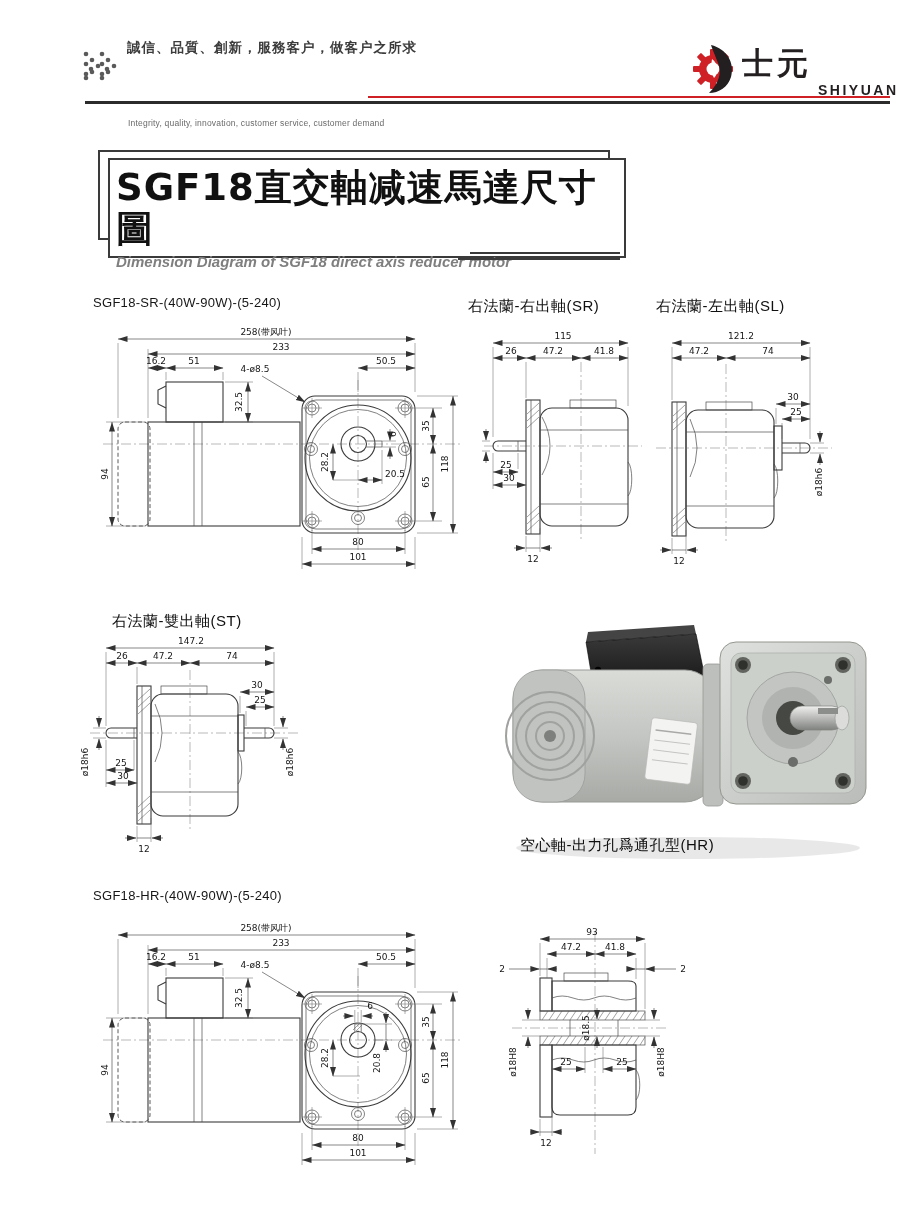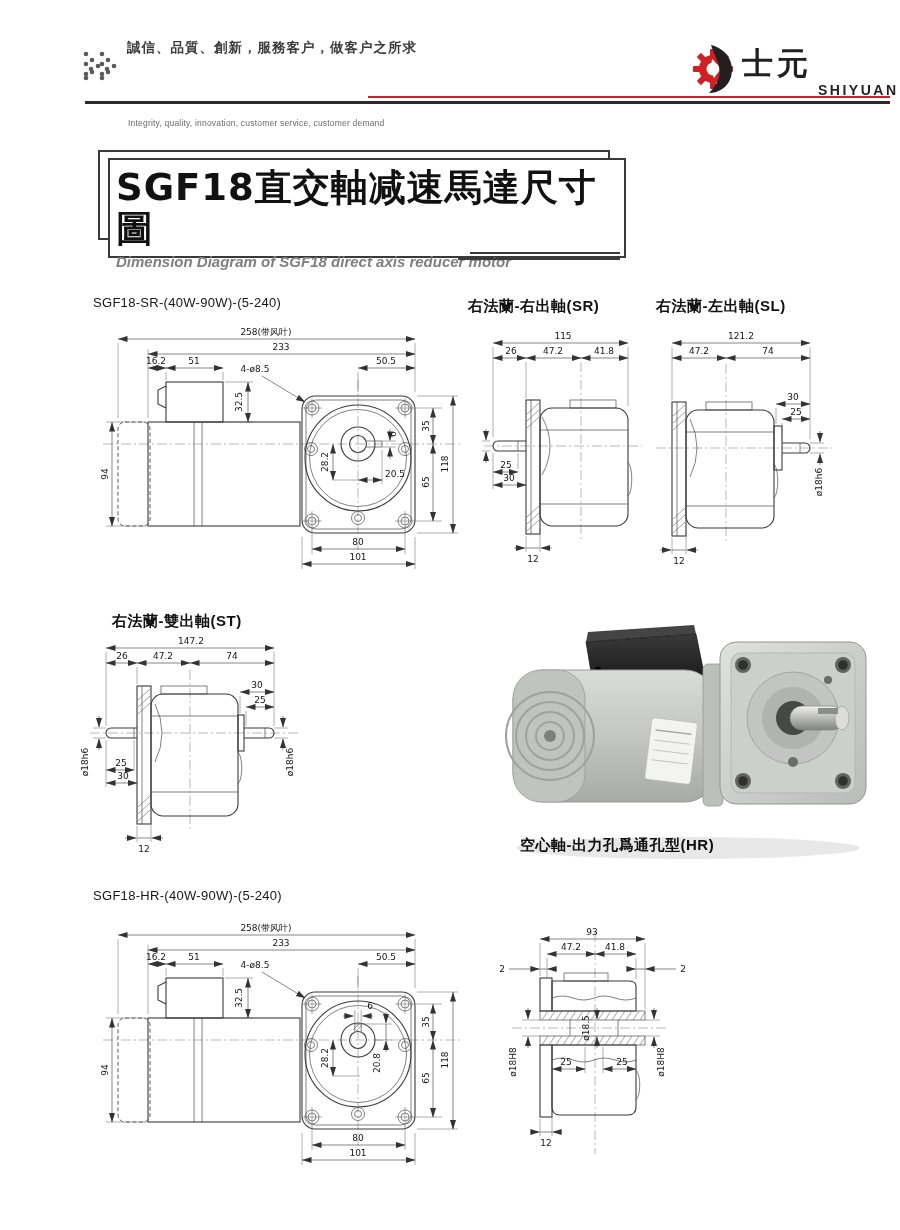--- a/index.html
+++ b/index.html
@@ -13,21 +13,21 @@
   .brand-en{font-size:14px;font-weight:bold;color:#231f20;letter-spacing:2.5px;}
   .hline{height:2px;}
   
   .frame{border:2px solid #3a3a3a;background:#fff;}
   .title-zh{font-size:37px;font-weight:800;color:#111;letter-spacing:1px;line-height:1.1;
             font-family:"DejaVu Sans","Liberation Sans",sans-serif;}
   .title-en{font-size:15px;font-weight:bold;font-style:italic;color:#7f7f7f;margin-top:4px;}
   .bar{background:#3a3a3a;}
   
   .model-label{font-size:13px;color:#161616;letter-spacing:.3px;font-weight:500;}
-  .view-label{font-size:15px;color:#101010;font-weight:bold;letter-spacing:.5px;}
+  .view-label{font-size:15px;color:#101010;font-weight:normal;letter-spacing:.5px;}
   
   .ol{fill:none;stroke:#3b3b3b;stroke-width:1.1;}
   .ol2{fill:none;stroke:#4a4a4a;stroke-width:.7;}
   .dm{stroke:#555;stroke-width:.7;fill:none;}
   .ext{stroke:#6c6c6c;stroke-width:.55;fill:none;}
   .cl{stroke:#8a8a8a;stroke-width:.6;stroke-dasharray:10 3 2 3;fill:none;}
   .dsh{fill:none;stroke:#474747;stroke-width:.9;stroke-dasharray:4 2.5;}
   .ht{stroke:#555;stroke-width:.55;}
   text.dt{font:9px "DejaVu Sans","Liberation Sans",sans-serif;fill:#161616;text-anchor:middle;}
   text.as{text-anchor:start;}

